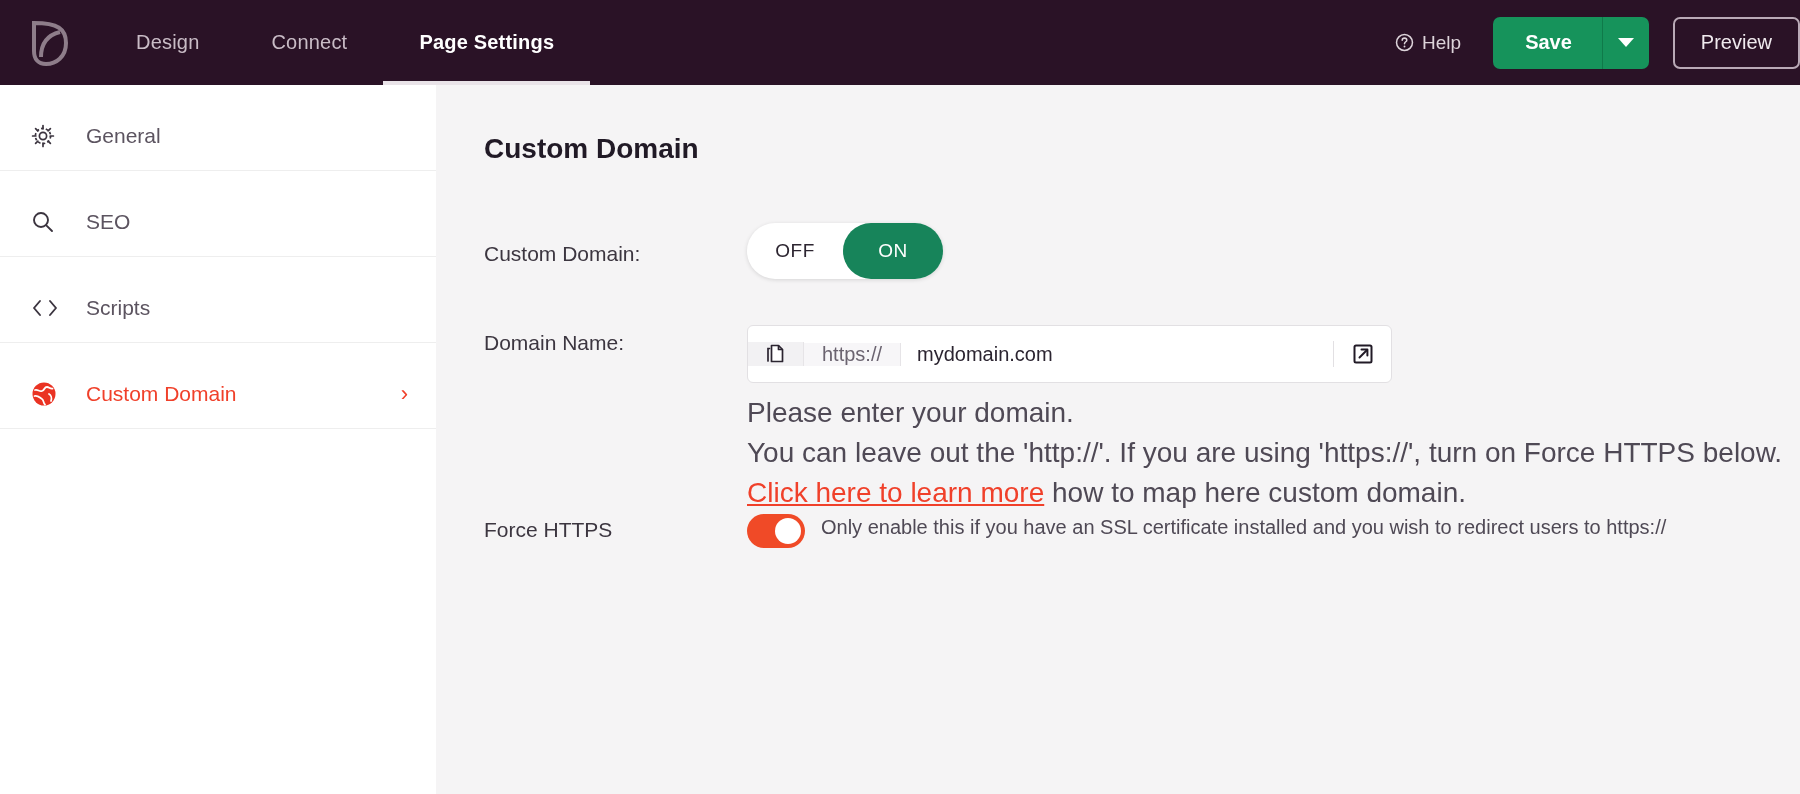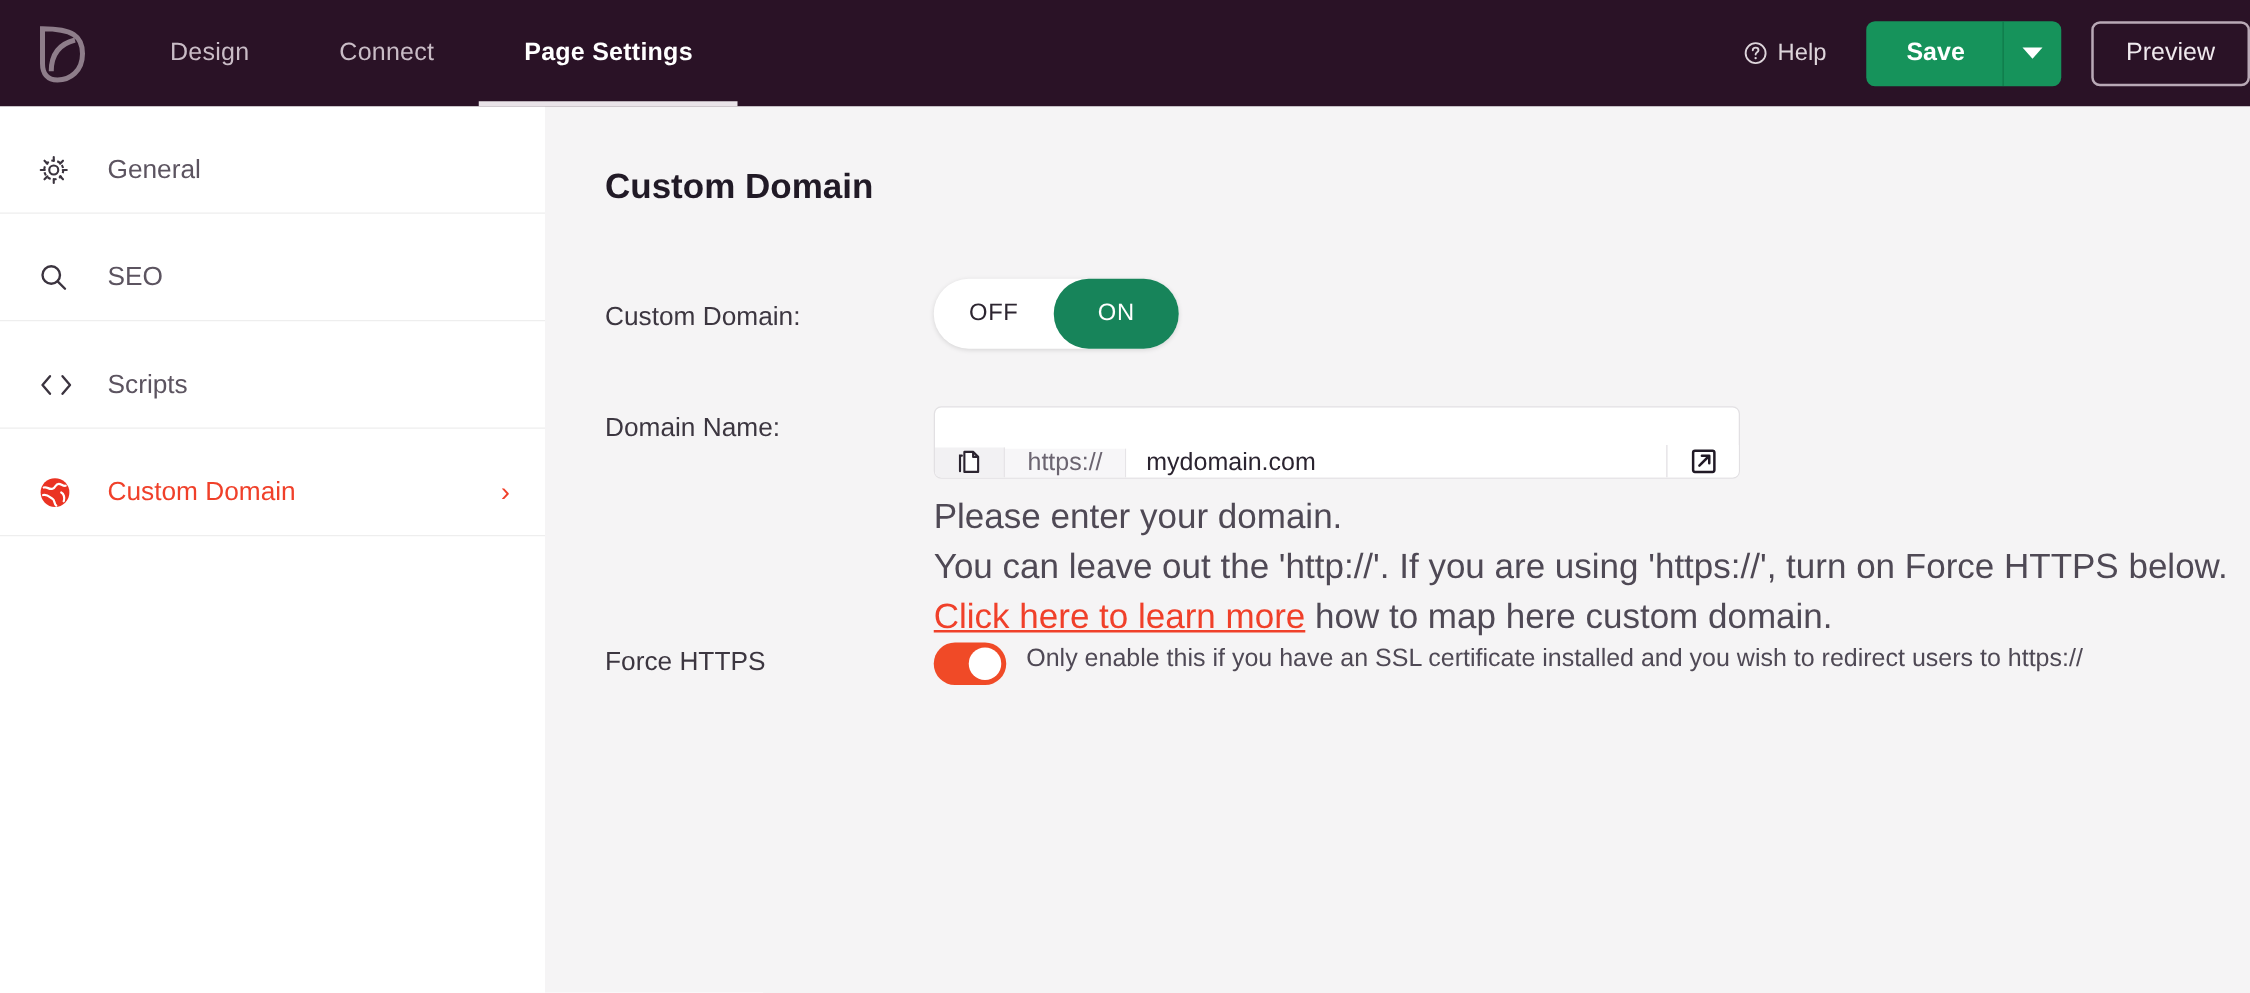--- a/index.html
+++ b/index.html
@@ -168,21 +168,21 @@
     width: 100px; height: 56px;
     background: #17845a;
     border-radius: 30px;
     display: flex; align-items: center; justify-content: center;
     color: #ffffff; font-size: 19px; letter-spacing: 0.5px;
   }
 
   
   .domain-block { display: flex; flex-direction: column; }
   .input-group {
-    display: flex; align-items: flex-end;
+    display: flex; align-items: center;
     height: 58px; width: 645px;
     background: #ffffff;
     border: 1px solid #e2e0e3;
     border-radius: 6px;
     overflow: hidden;
   }
   .copy-cell {
     width: 56px; min-width: 56px;
     background: #f2f1f3;
     display: flex; align-items: center; justify-content: center;

